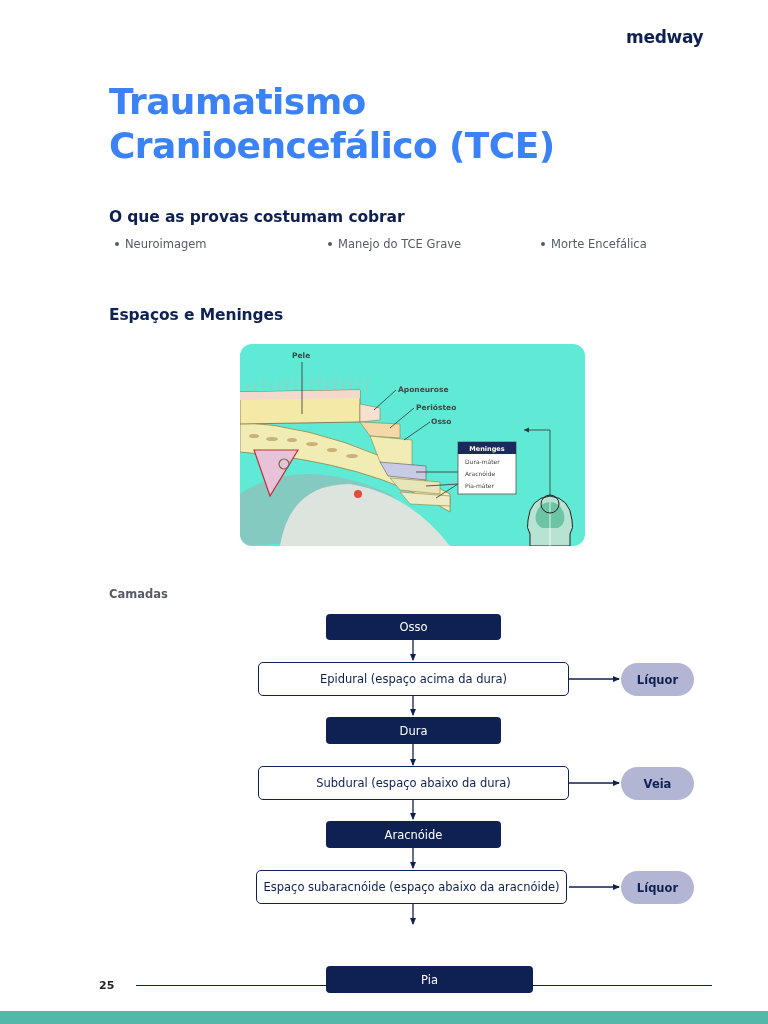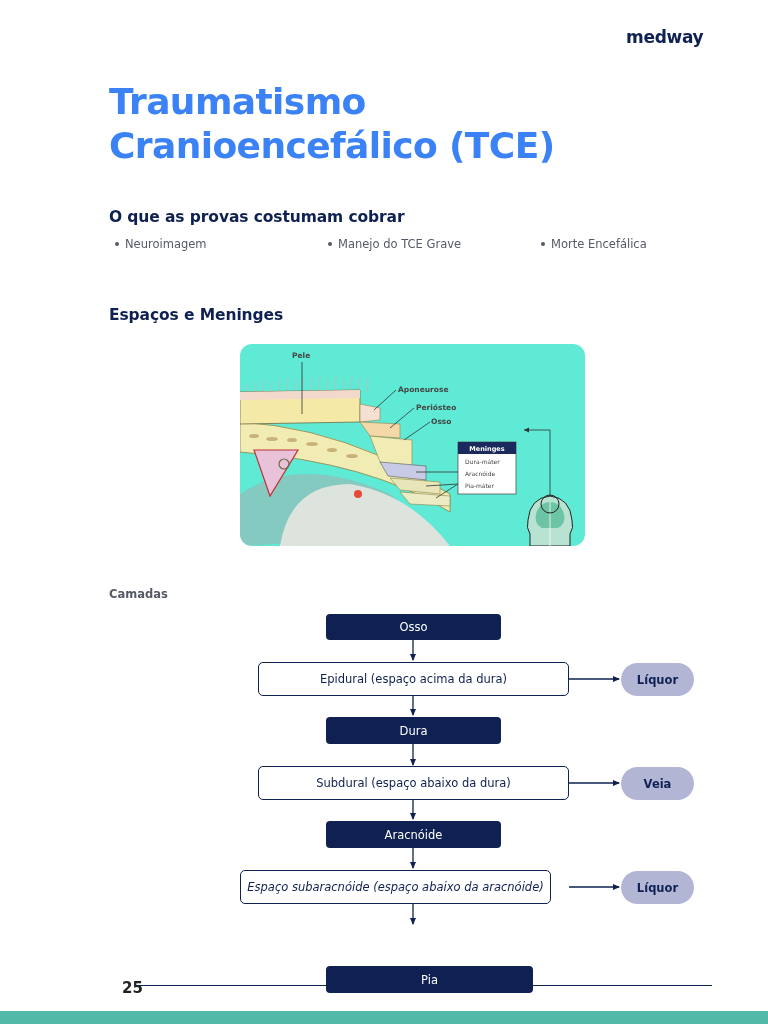--- a/index.html
+++ b/index.html
@@ -22,21 +22,21 @@
   .figure { position: absolute; left: 240px; top: 344px; width: 345px; height: 202px; border-radius: 12px; overflow: hidden; background: #5eead4; }
 
   .camadas { position: absolute; left: 109px; top: 587px; font-size: 11.5px; font-weight: bold; color: #555a66; }
 
   .node-dark { position: absolute; background: #0f2152; color: #ffffff; border-radius: 4px; font-size: 11.5px; display: flex; align-items: center; justify-content: center; }
   .node-light { position: absolute; background: #ffffff; border: 1.3px solid #0f2152; color: #0f2152; border-radius: 5px; font-size: 11.5px; display: flex; align-items: center; justify-content: center; }
   .pill { position: absolute; background: #b3b5d4; color: #0f2152; border-radius: 17px; font-weight: bold; font-size: 11.5px; display: flex; align-items: center; justify-content: center; }
 
   .flow-svg { position: absolute; left: 0; top: 0; }
 
-  .page-num { position: absolute; left: 122px; top: 979px; font-size: 15px; font-weight: bold; color: #222; }
+  .page-num { position: absolute; left: 99px; top: 979px; font-size: 11px; font-weight: bold; color: #222; }
   .footer-line { position: absolute; left: 136px; top: 985px; width: 576px; height: 1.3px; background: #0f2152; }
   .footer-bar { position: absolute; left: 0; top: 1011px; width: 768px; height: 13px; background: #52b9a8; }
 </style>
 </head>
 <body>
 
 <div class="logo">medway</div>
 
 <h1 class="title">
   <span>Traumatismo</span>
@@ -168,20 +168,20 @@
 
 <div class="node-dark" style="left:326px; top:614px; width:175px; height:26px;">Osso</div>
 <div class="node-light" style="left:258px; top:662px; width:311px; height:34px;">Epidural (espaço acima da dura)</div>
 <div class="pill" style="left:621px; top:663px; width:73px; height:33px;">Líquor</div>
 
 <div class="node-dark" style="left:326px; top:717px; width:175px; height:27px;">Dura</div>
 <div class="node-light" style="left:258px; top:766px; width:311px; height:34px;">Subdural (espaço abaixo da dura)</div>
 <div class="pill" style="left:621px; top:767px; width:73px; height:33px;">Veia</div>
 
 <div class="node-dark" style="left:326px; top:821px; width:175px; height:27px;">Aracnóide</div>
-<div class="node-light" style="left:240px; top:870px; width:311px; height:34px;font-style:italic;">Espaço subaracnóide (espaço abaixo da aracnóide)</div>
+<div class="node-light" style="left:256px; top:870px; width:311px; height:34px;">Espaço subaracnóide (espaço abaixo da aracnóide)</div>
 <div class="pill" style="left:621px; top:871px; width:73px; height:33px;">Líquor</div>
 
 <div class="node-dark" style="left:326px; top:926px; width:207px; height:27px;margin-top:40px;">Pia</div>
 
 <div class="page-num">25</div>
 <div class="footer-line"></div>
 <div class="footer-bar"></div>
 
 </body></html>

